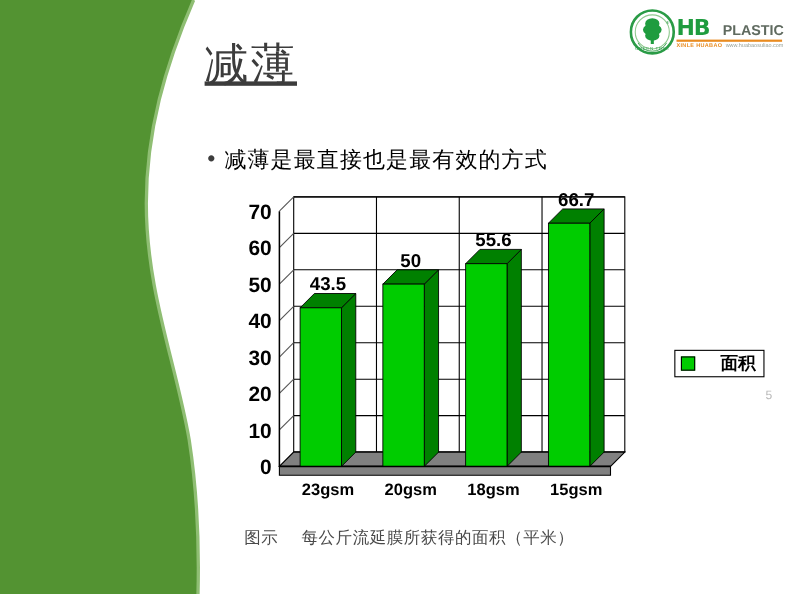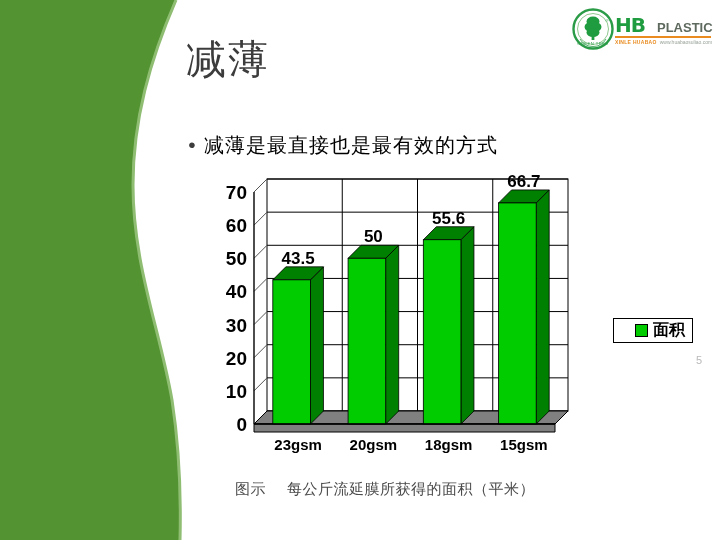--- a/index.html
+++ b/index.html
@@ -82,20 +82,21 @@
   
   #title {
     position: absolute;
     left: 186px; top: 36px;
     font-family: "DejaVu Sans", sans-serif;
     font-size: 40px;
     font-weight: 400;
     color: #3c3c3c;
     letter-spacing: 2px;
     line-height: 1.15;
+    text-decoration: underline;
   }
 
   
   #bullet-row {
     position: absolute;
     left: 180px; top: 131px;
     display: flex;
     align-items: flex-start;
   }
   #bullet-dot {
@@ -121,43 +122,43 @@
     width: 360px; height: 300px;
   }
   #chart svg { display: block; }
 
   
   #legend {
     position: absolute;
     left: 613px; top: 318px;
     border: 1px solid #000000;
     background: #ffffff;
-    padding: 3px 7px 4px 21px;
+    padding: 3px 7px 4px 5px;
     display: flex;
     align-items: center;
-    gap: 5px;
+    gap: 23px;
   }
   #legend-swatch {
     width: 13px; height: 13px;
     background: #00cc00;
     border: 1px solid #000000;
     flex: none;
   }
   #legend-label {
     font-family: "DejaVu Sans", sans-serif;
     font-size: 16px;
     font-weight: bold;
     color: #000000;
     line-height: 1;
   }
 
   
   #caption {
     position: absolute;
-    left: 235px; top: 480px;
+    left: 222px; top: 480px;
     font-family: "DejaVu Sans", sans-serif;
     font-size: 15px;
     color: #4a4a4a;
     letter-spacing: .5px;
     white-space: pre;
   }
 
   
   #page-number {
     position: absolute;

